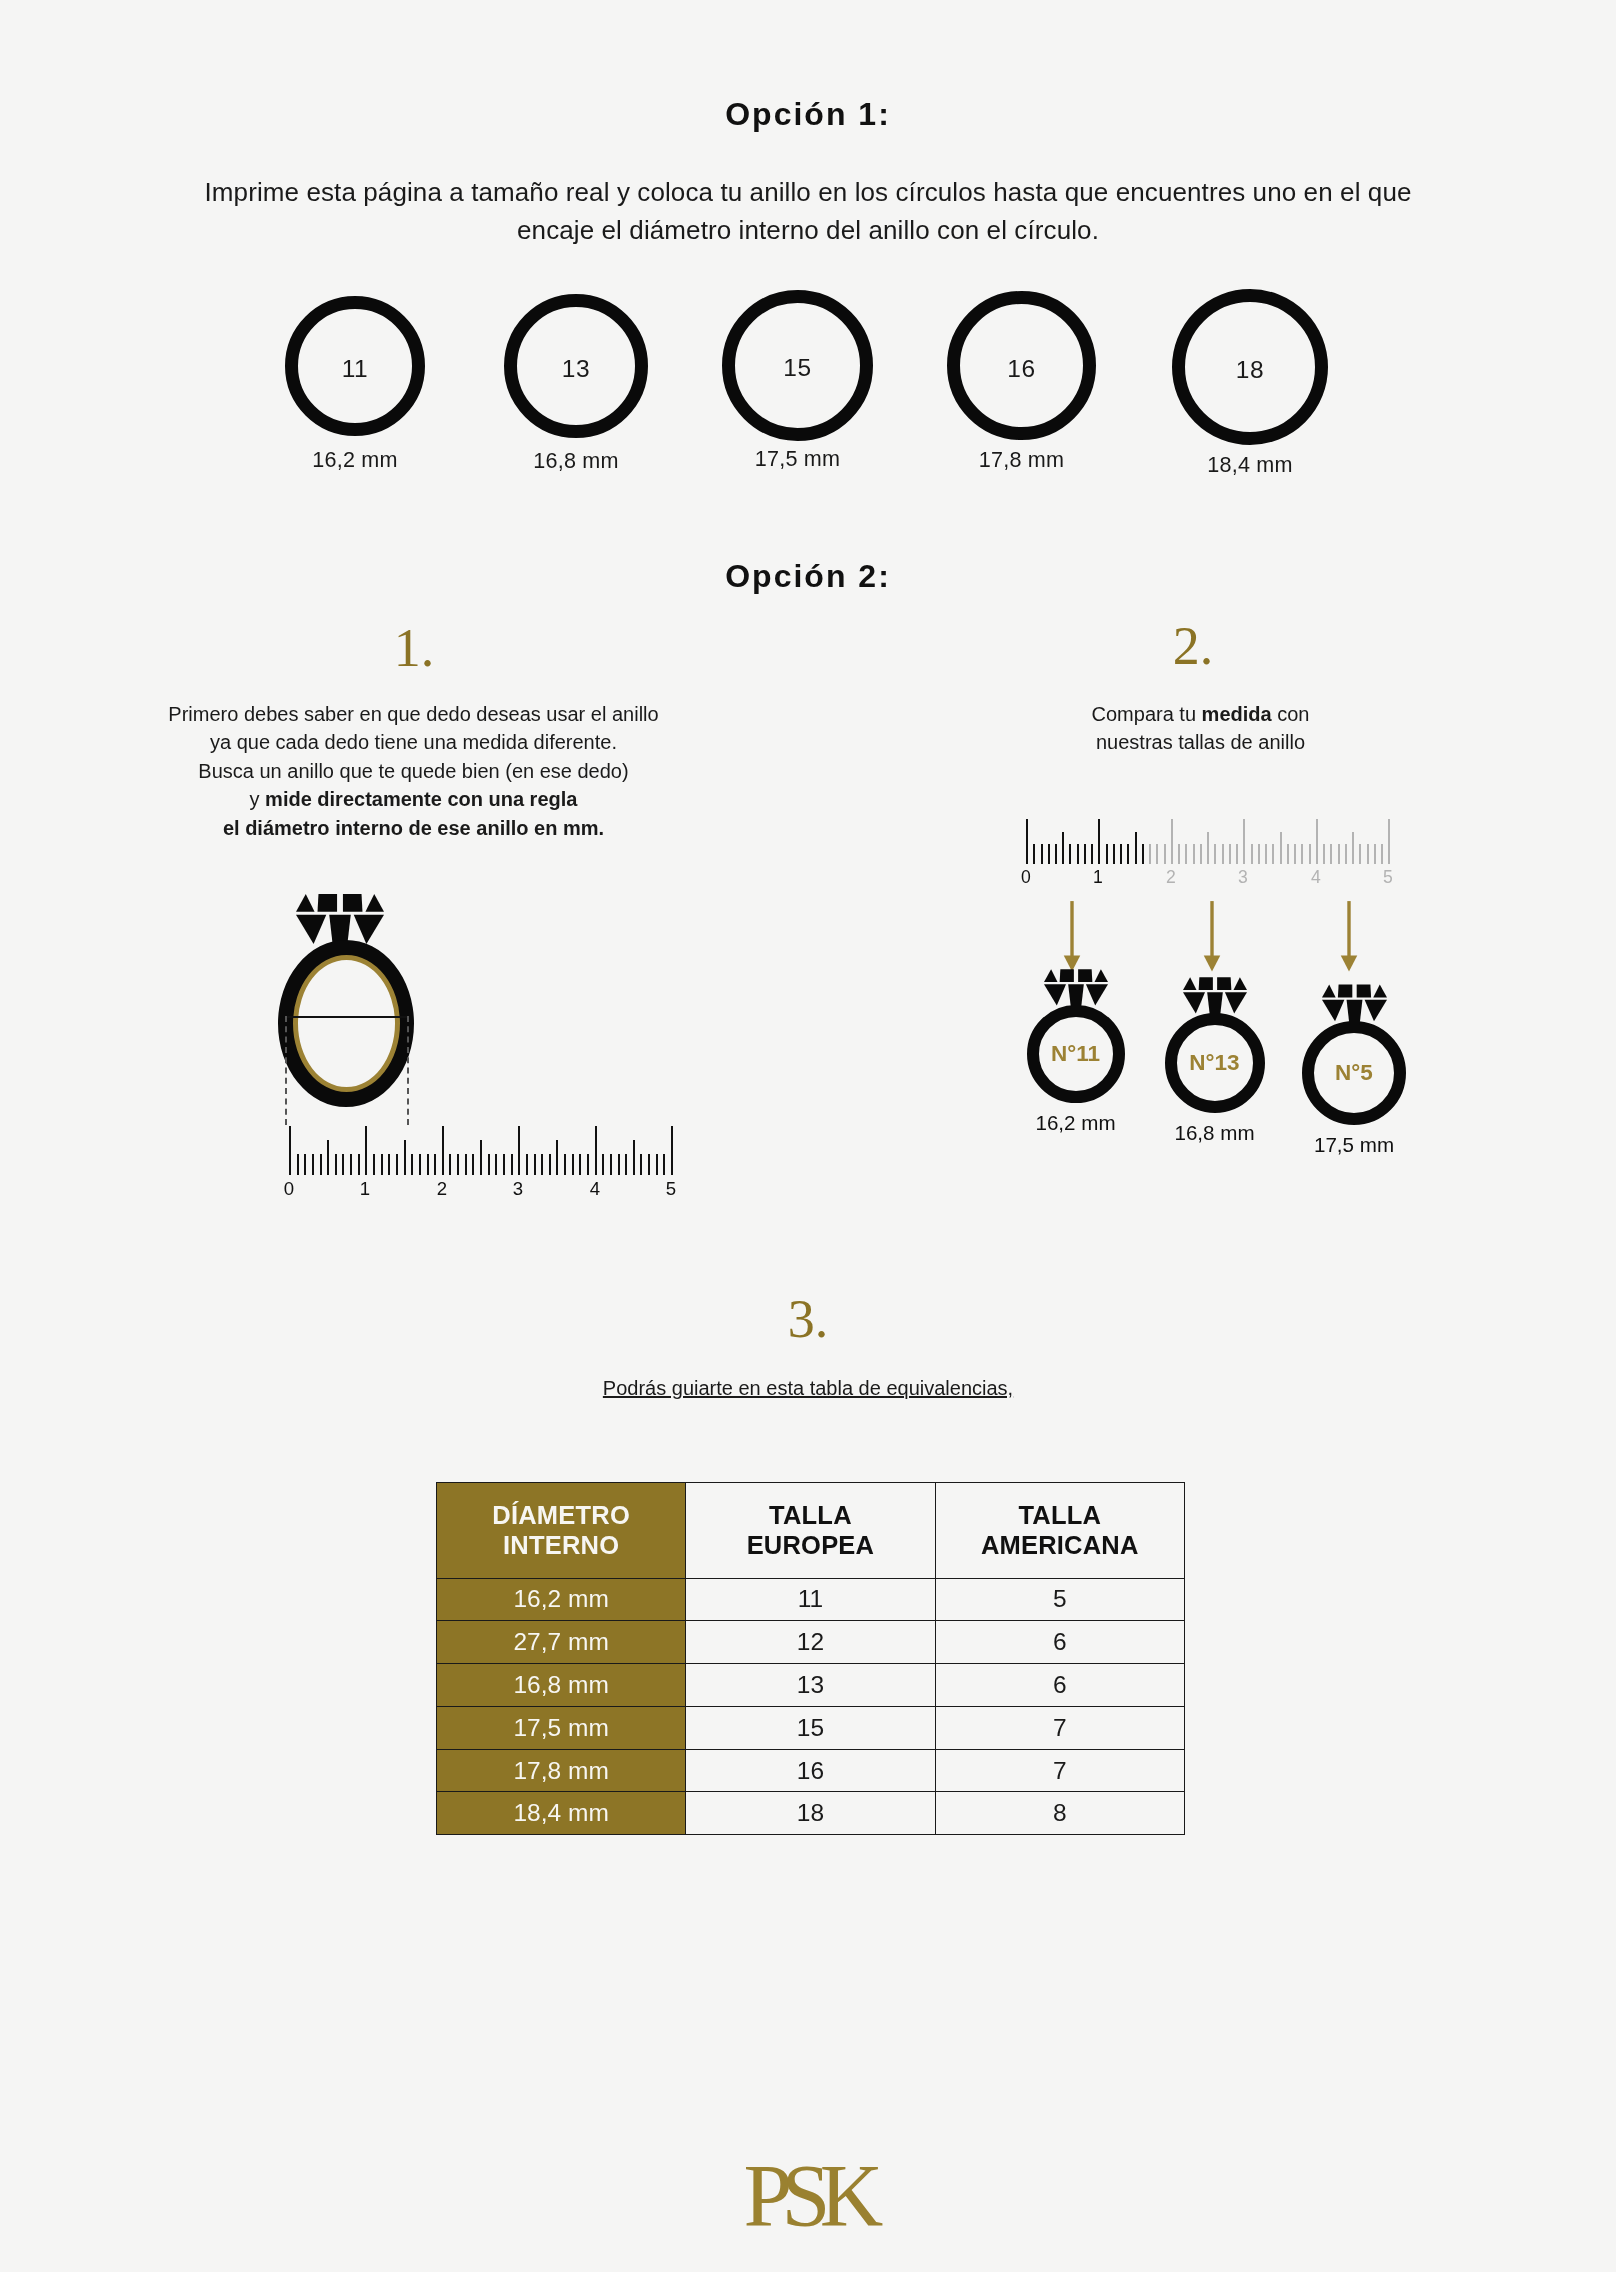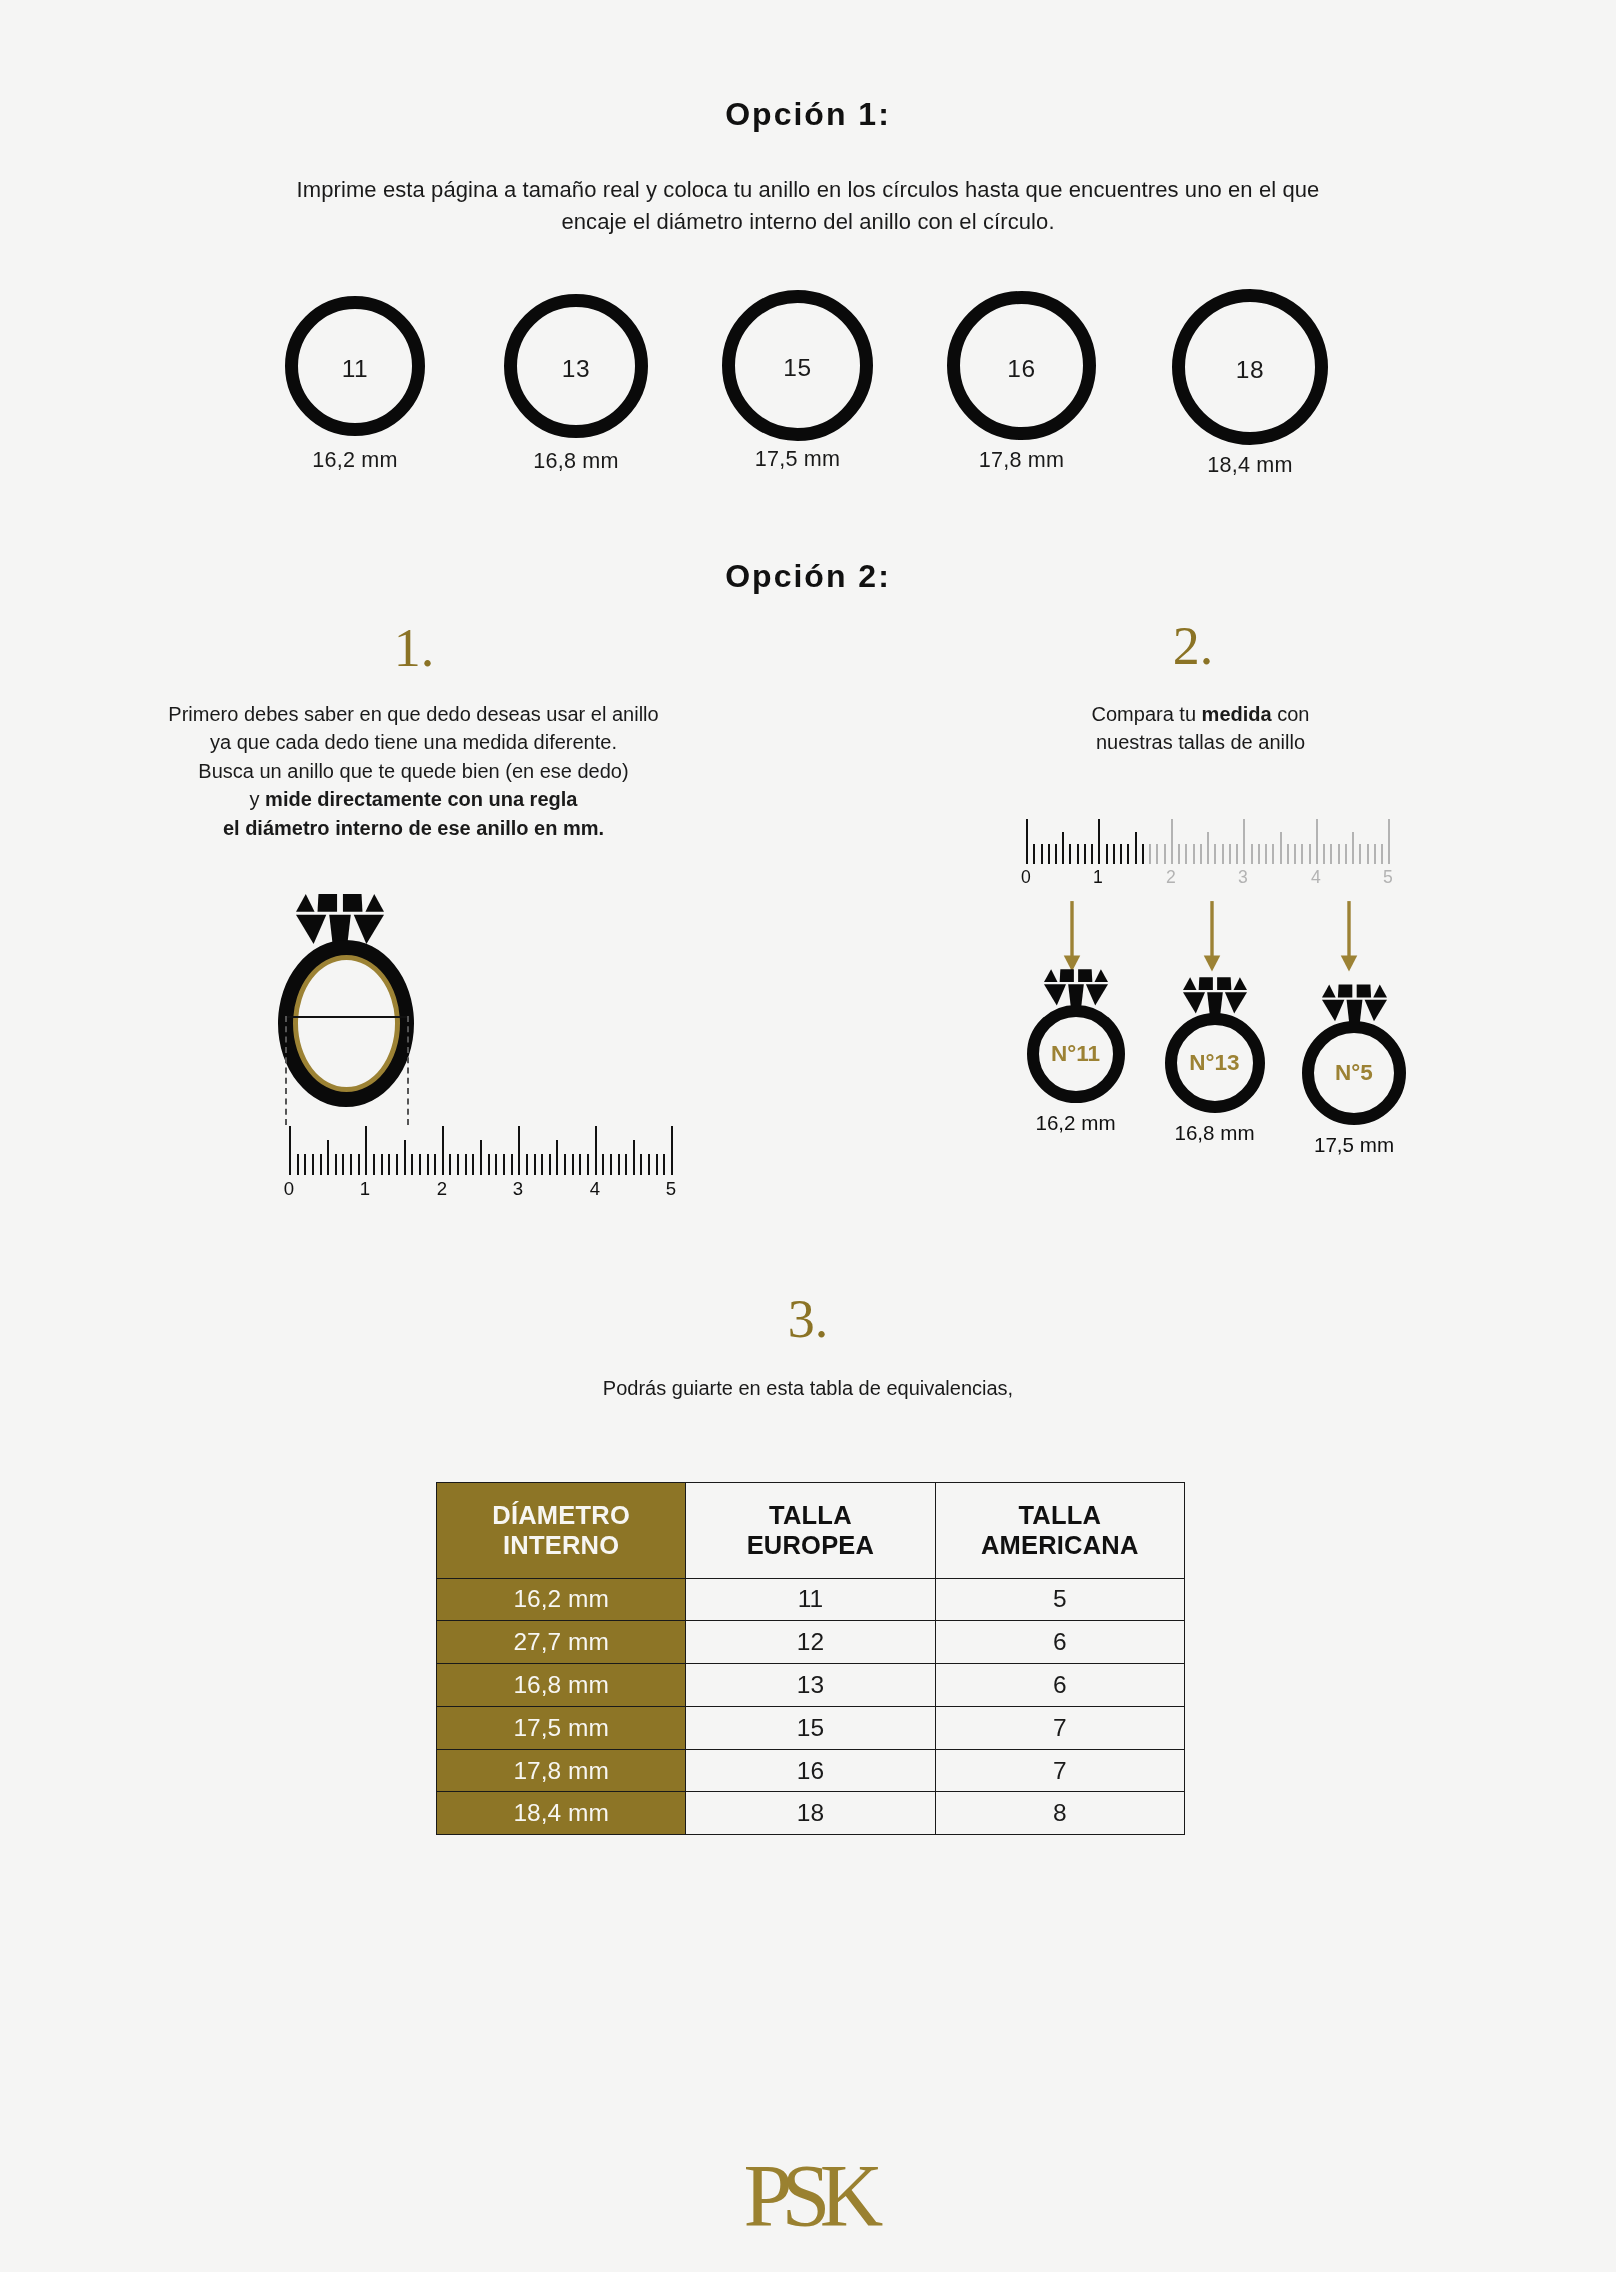--- a/index.html
+++ b/index.html
@@ -16,21 +16,21 @@
   .section-title {
     position: absolute; width: 100%;
     text-align: center;
     font-size: 32px; font-weight: 700;
     letter-spacing: 2px;
     color: #111;
   }
   .intro {
     position: absolute; width: 100%;
     text-align: center;
-    font-size: 22px; line-height: 1.45;
+    font-size: 26px; line-height: 1.45;
     letter-spacing: 0.1px;
     color: #1a1a1a;
   }
 
   
   .circles-row {
     position: absolute; left: 0; top: 289px;
     width: 1616px; height: 167px;
   }
   .circle-item { position: absolute; text-align: center; }
@@ -419,21 +419,21 @@
       </g>
     </svg>
     <div class="sring-circle" style="width:104px;height:104px;margin-top:-4.9px;">
       <span>N°5</span>
     </div>
     <div class="sring-mm" style="margin-top:7.8px;">17,5 mm</div>
   </div>
 
   <div class="step-num" style="left:759px; top:1288px; width:98px;">3.</div>
 
-  <div class="step-text" style="left:318px; top:1374px; width:980px;">
+  <div class="step-text" style="left:318px; top:1374px; width:980px;text-decoration:underline;">
     <div>Podrás guiarte en esta tabla de equivalencias,</div>
   </div>
 
   <table class="tbl" style="left:436px; top:1482px; width:749px;">
     <thead>
       <tr>
         <th class="gold" style="width:250px;">
           <div>DÍAMETRO</div>
           <div>INTERNO</div>
         </th>

